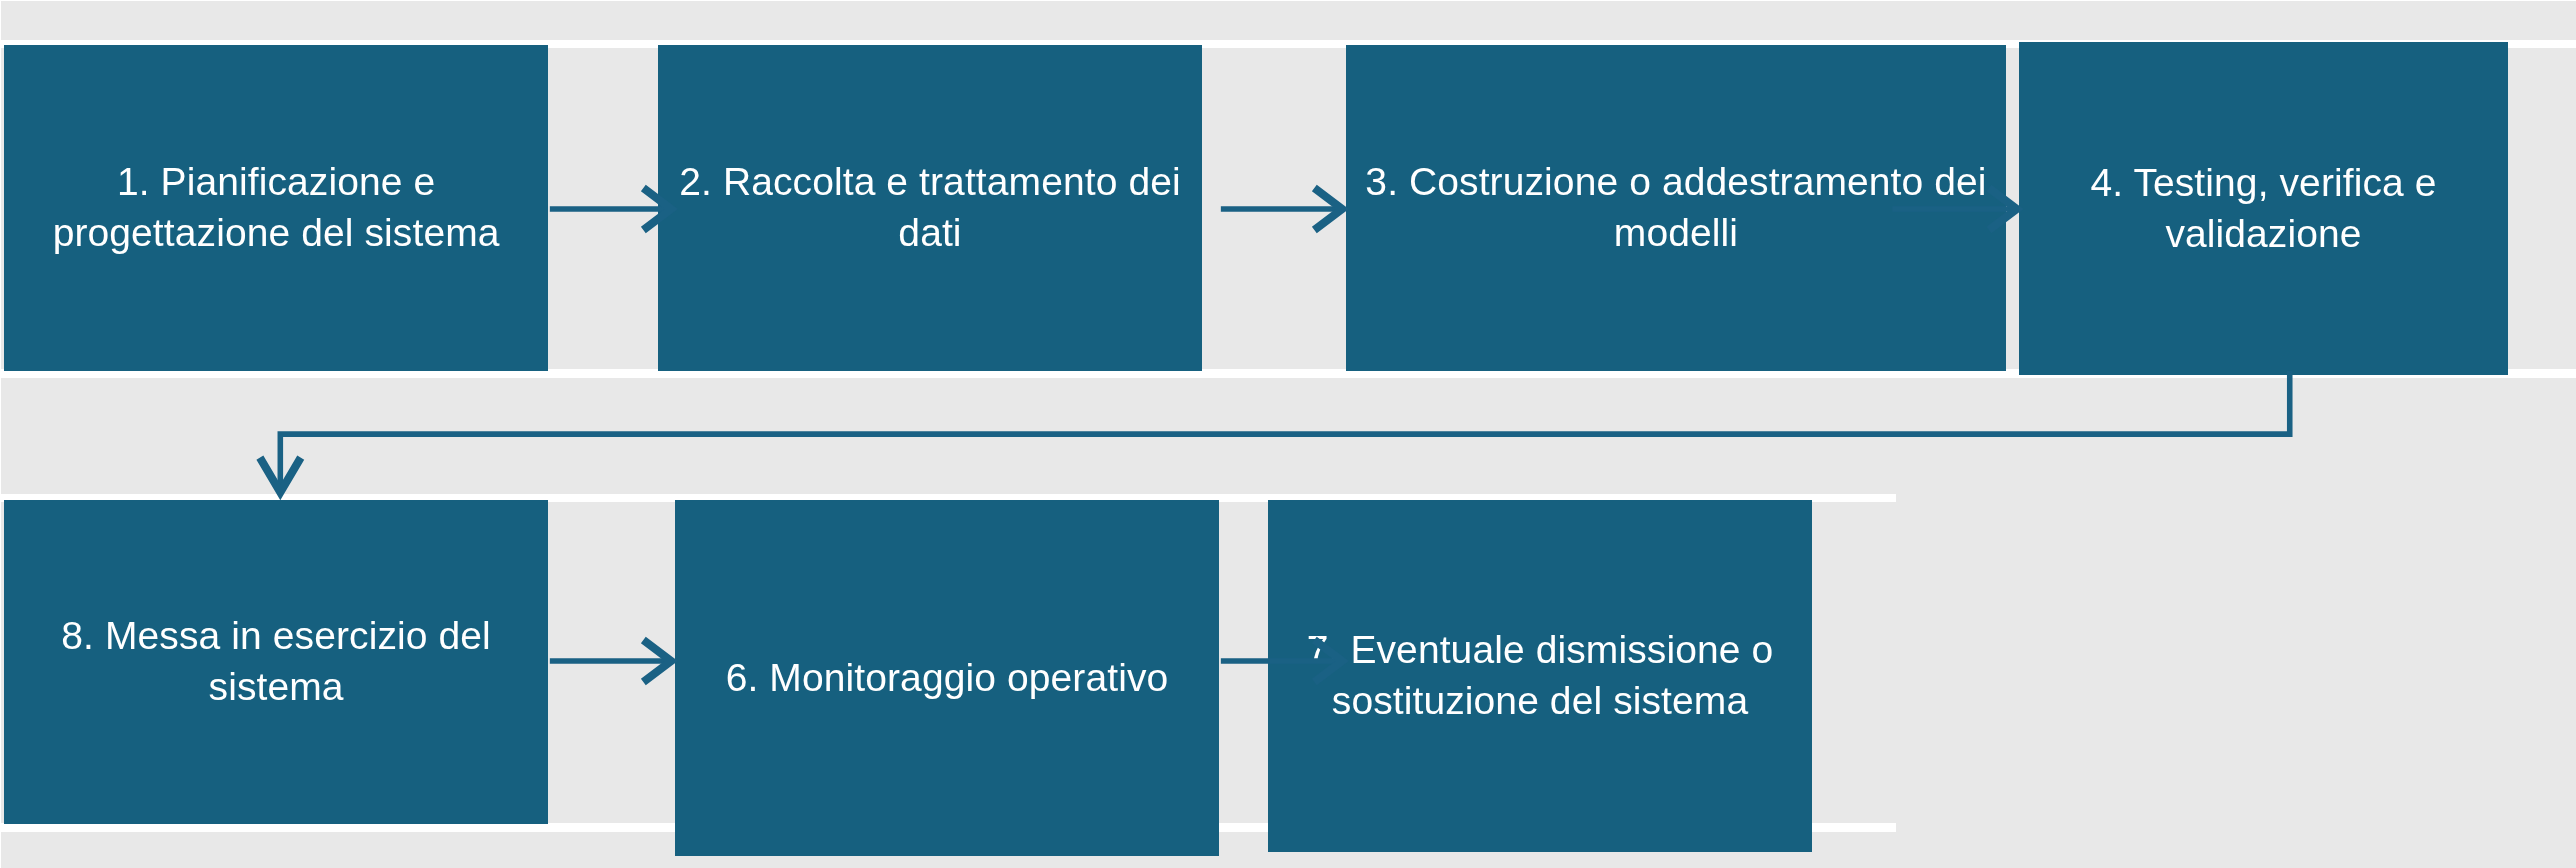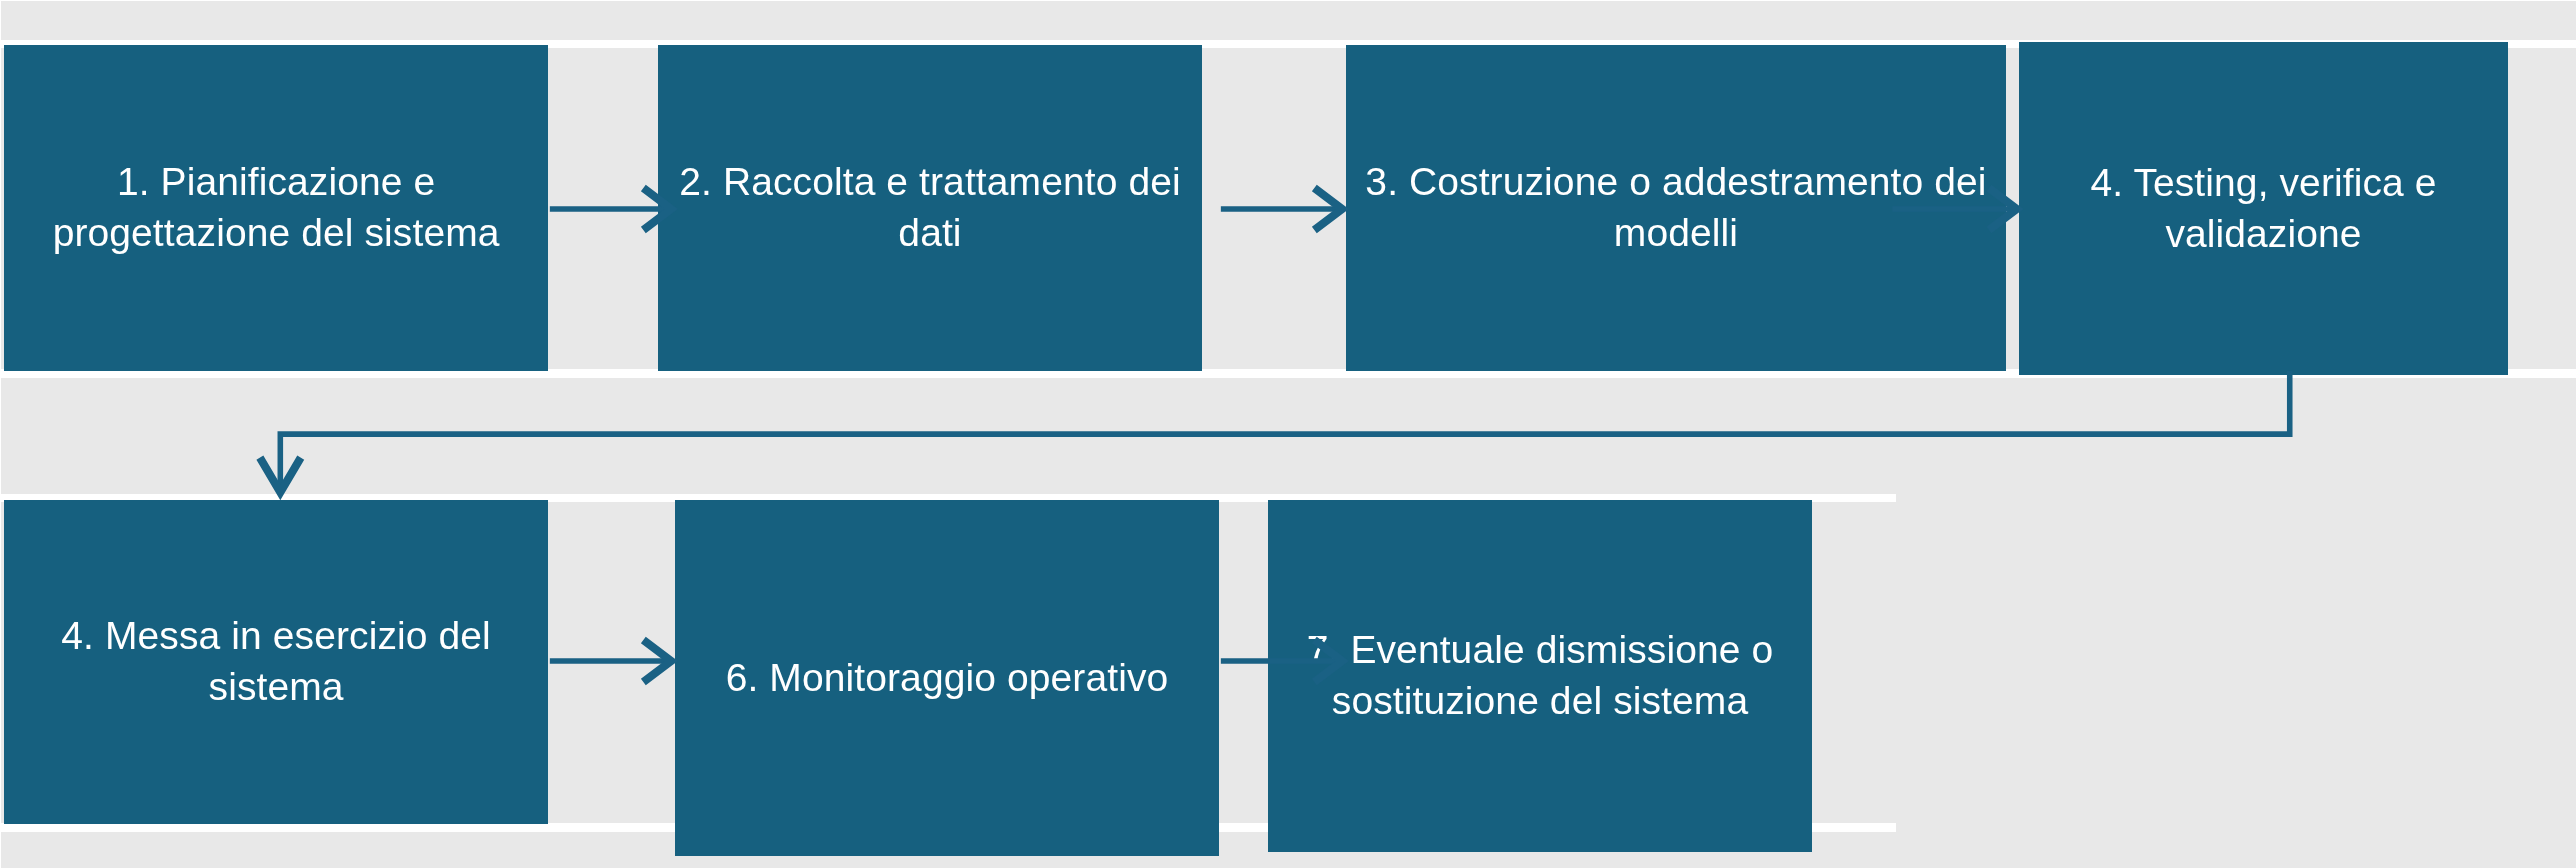--- a/index.html
+++ b/index.html
@@ -81,21 +81,21 @@
 
   <div class="node" style="left:1345px; top:44px; width:660px; height:326px;">
     <span class="node-label">3. Costruzione o addestramento dei modelli</span>
   </div>
 
   <div class="node" style="left:2018px; top:41px; width:489px; height:333px;">
     <span class="node-label">4. Testing, verifica e validazione</span>
   </div>
 
   <div class="node" style="left:3.1px; top:499px; width:544px; height:324px;">
-    <span class="node-label">4. Messa in esercizio del sistema</span>
+    <span class="node-label">8. Messa in esercizio del sistema</span>
   </div>
 
   <div class="node" style="left:674px; top:499px; width:544px; height:356px;">
     <span class="node-label">6. Monitoraggio operativo</span>
   </div>
 
   <div class="node" style="left:1267px; top:499px; width:544px; height:352px;">
     <span class="node-label">7. Eventuale dismissione o sostituzione del sistema</span>
   </div>
 

